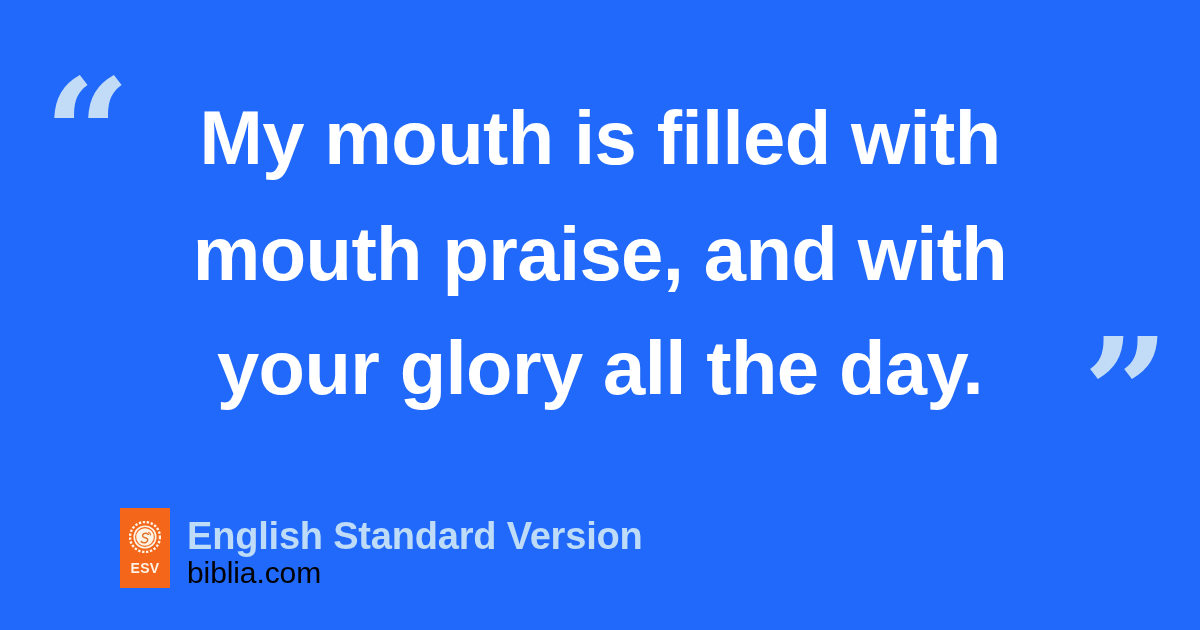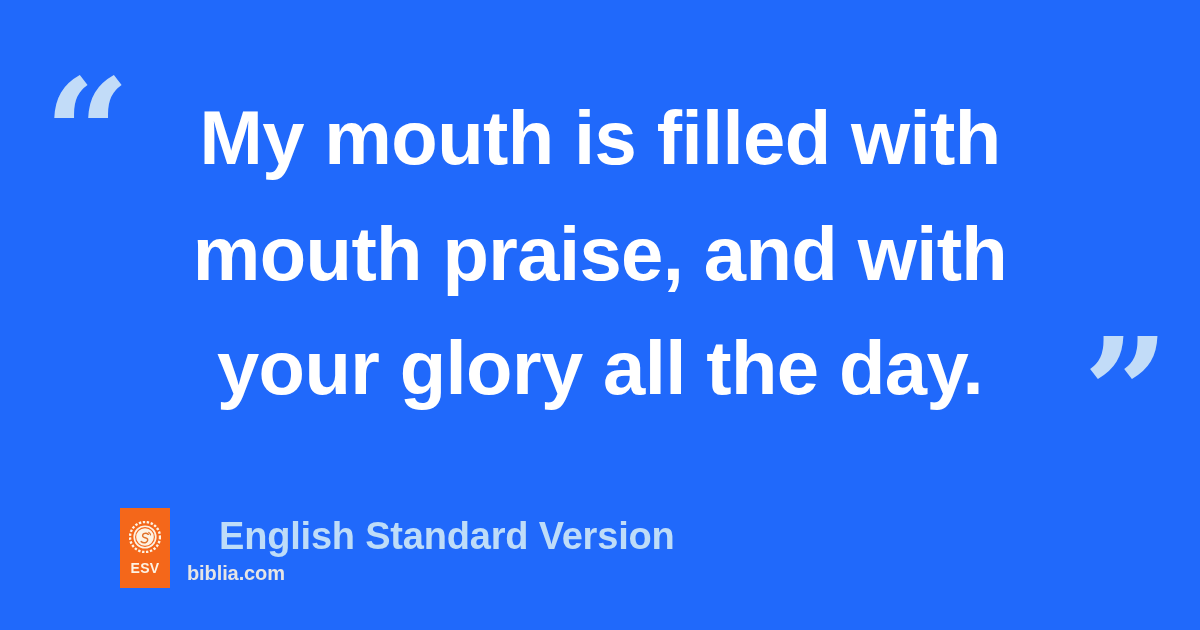--- a/index.html
+++ b/index.html
@@ -115,28 +115,27 @@
   }
 
   #version-name {
     color: #bedcf8;
     font-family: "Liberation Sans", sans-serif;
     font-weight: bold;
     font-size: 38px;
     line-height: 44px;
     letter-spacing: -0.2px;
     white-space: nowrap;
-    margin-left: 32px;
   }
 
   #site-name {
-    color: #e5e5e5;
+    color: #000000;
     font-family: "Liberation Sans", sans-serif;
-    font-weight: bold;
-    font-size: 20px;
+    font-weight: normal;
+    font-size: 30px;
     line-height: 30px;
     letter-spacing: -0.1px;
     white-space: nowrap;
   }
 </style>
 </head>
 <body>
 
 <div id="verse-card">
 

